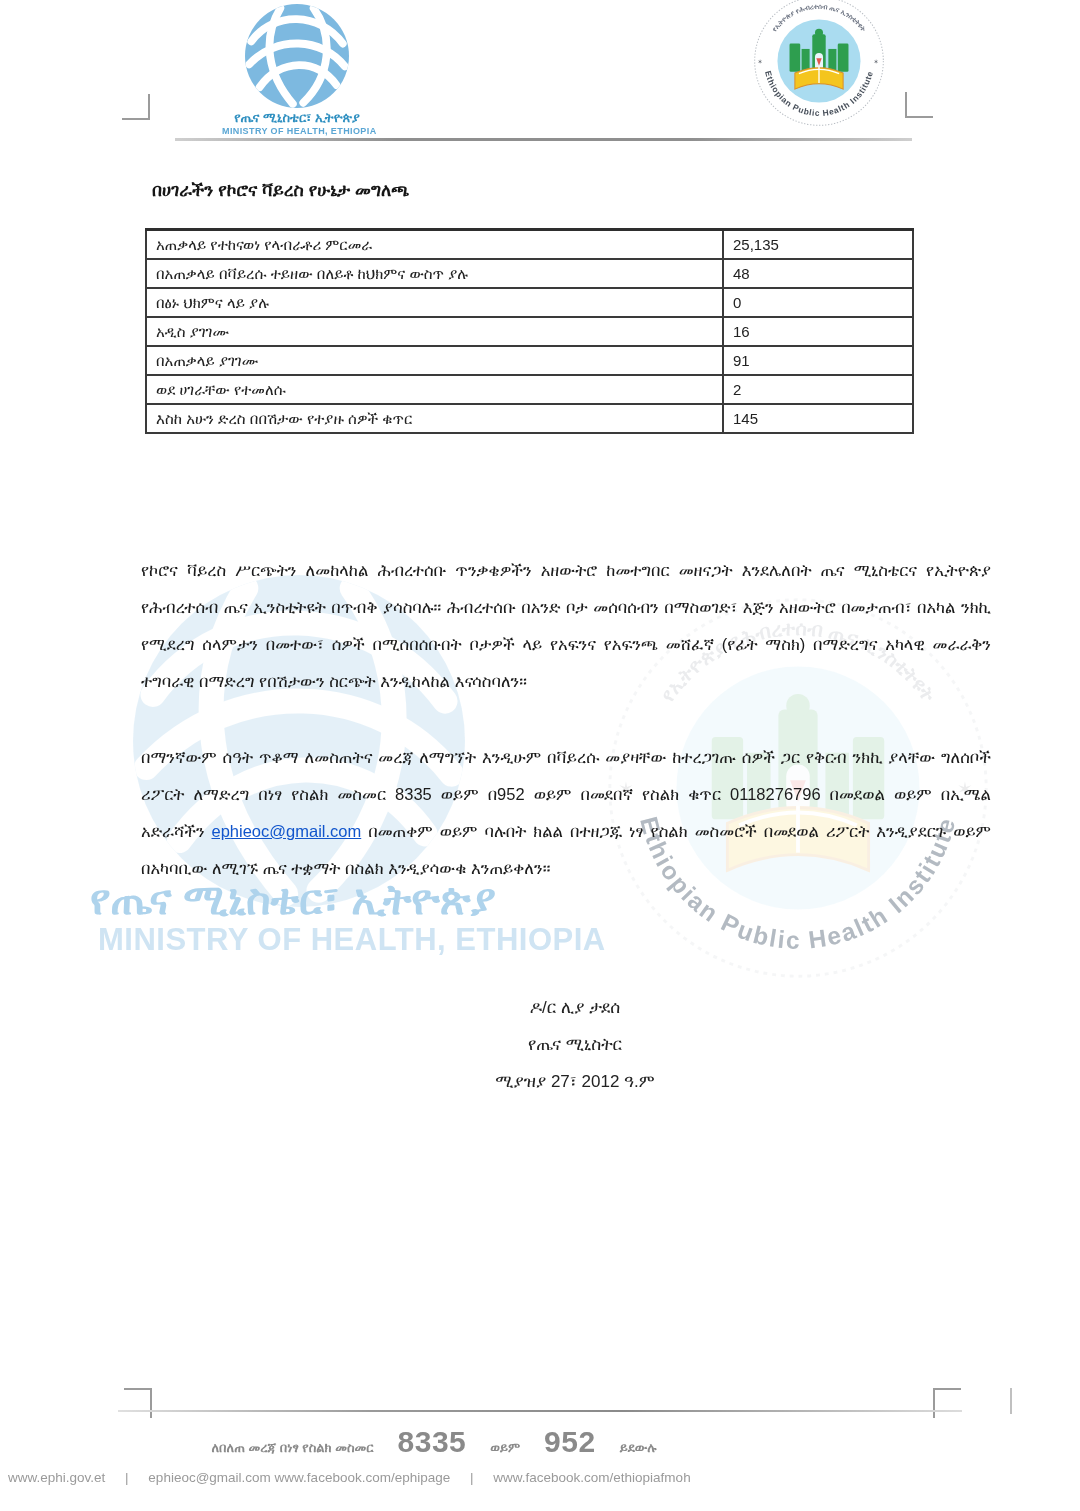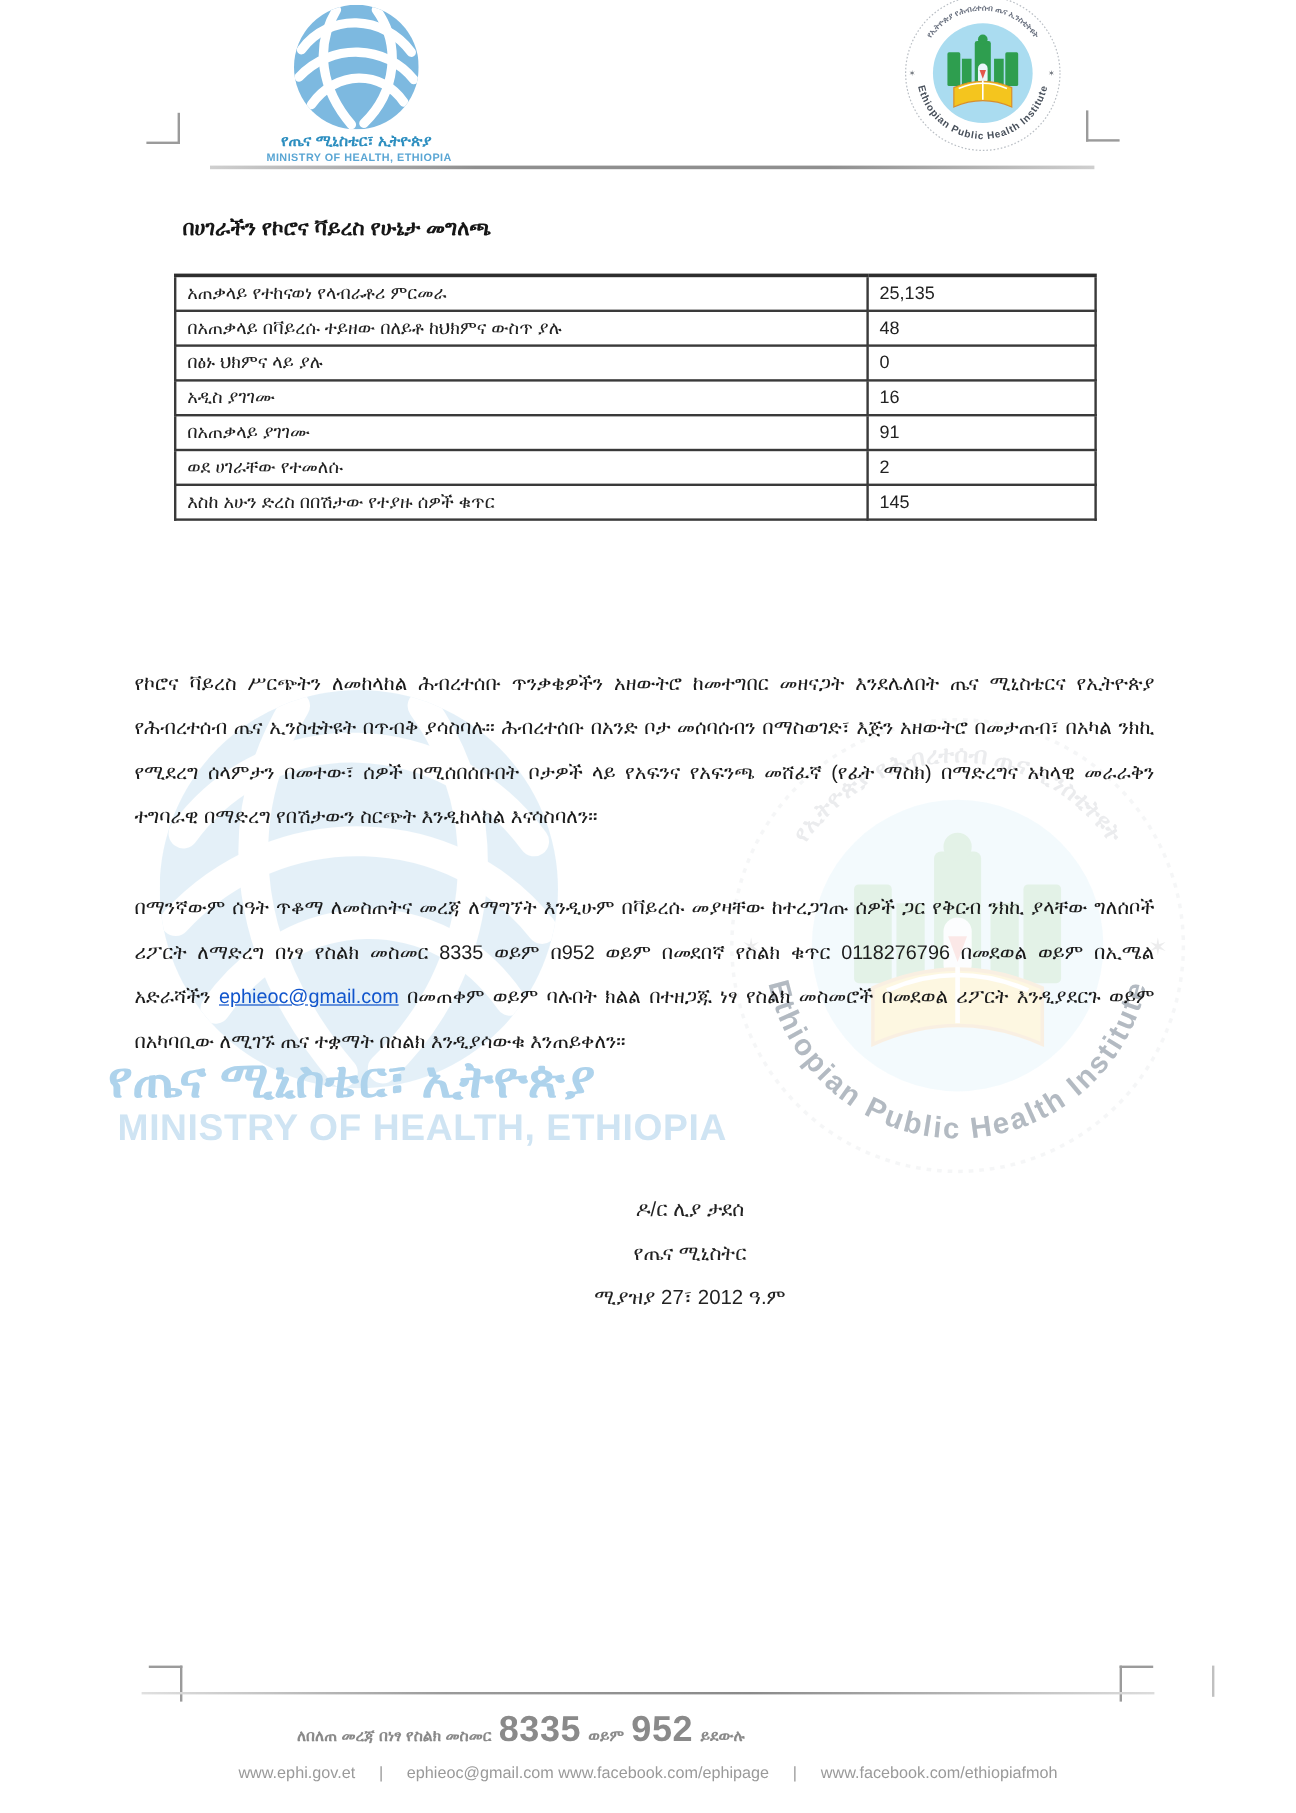--- a/index.html
+++ b/index.html
@@ -32,40 +32,40 @@
 
   
   table.status{left:145px;top:228px;width:733px;border-collapse:collapse;table-layout:fixed;}
   table.status td{border:2px solid #3a3a3a;height:27px;font-size:15px;color:#222;
       padding:0 6px 0 9px;vertical-align:middle;}
   table.status tr:first-child td{border-top:3px solid #2e2e2e;}
   td.lbl{width:560px;}
   td.val{width:173px;}
 
   
-  .para{left:112px;width:850px;font-size:16.5px;line-height:37px;text-align:justify;color:#1b1b1b;}
+  .para{left:141px;width:850px;font-size:16.5px;line-height:37px;text-align:justify;color:#1b1b1b;}
   .p1{top:552px;}
   .p2{top:739px;}
   a.email{color:#1155cc;}
 
   .signature{left:300px;top:989px;width:550px;text-align:center;font-size:17px;line-height:37px;color:#222;}
 
   
   .wm-moh{left:133px;top:575px;width:332px;height:332px;opacity:.20;}
   .wm-ephi{left:602px;top:592px;width:392px;height:392px;opacity:.13;}
   .wm-ephi-ring{left:602px;top:592px;width:392px;height:392px;opacity:.55;}
   .wm-am{left:90px;top:876px;font-size:42px;font-weight:bold;color:#aed3ec;white-space:nowrap;}
   .wm-en{left:98px;top:922px;font-size:31px;font-weight:bold;color:#cfe4f3;letter-spacing:.5px;white-space:nowrap;}
 
   
-  .hotline{left:0;top:1425px;width:868px;display:flex;justify-content:center;align-items:baseline;gap:6px;
+  .hotline{left:0;top:1425px;width:868px;display:flex;justify-content:center;align-items:baseline;gap:24px;
       color:#8a8a8a;font-weight:bold;}
   .hotline .sm{font-size:13px;}
   .hotline .big{font-size:30px;letter-spacing:.5px;}
-  .weblinks{left:0;top:1470px;width:1080px;text-align:center;font-size:13.5px;color:#9a9a9a;}
+  .weblinks{left:0;top:1470px;width:1080px;text-align:left;font-size:13.5px;color:#9a9a9a;}
   .weblinks span{margin:0 8px;}
 
   .ring-am{font-size:10px;font-weight:bold;fill:#6b7280;}
   .ring-en{font-size:12.5px;font-weight:bold;fill:#474f5a;letter-spacing:1px;}
   .ring-star{font-size:10px;fill:#70757c;}
 </style>
 </head>
 <body>
 
 <svg style="position:absolute;width:0;height:0" aria-hidden="true">

